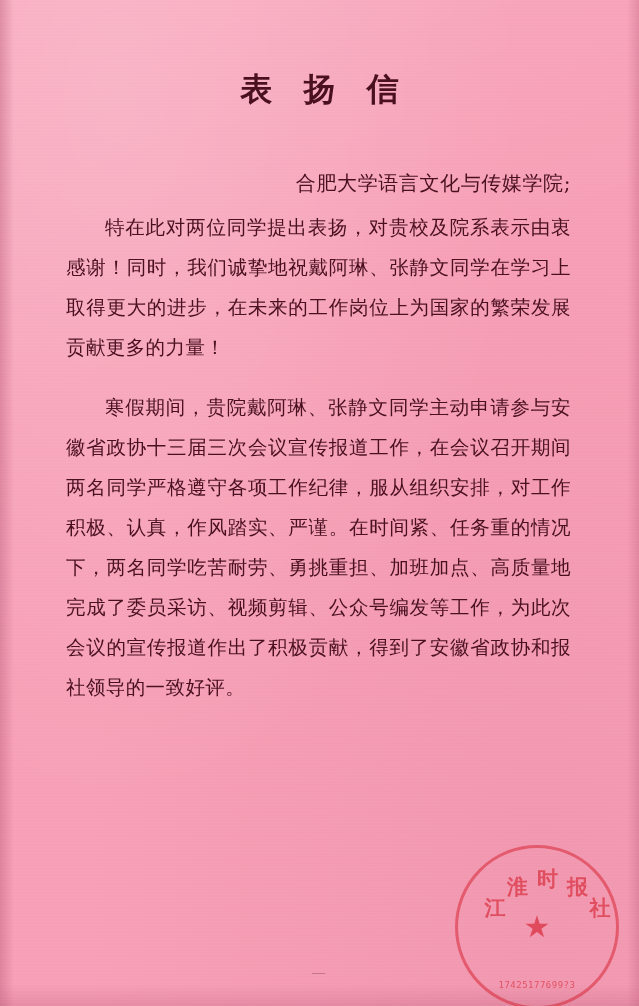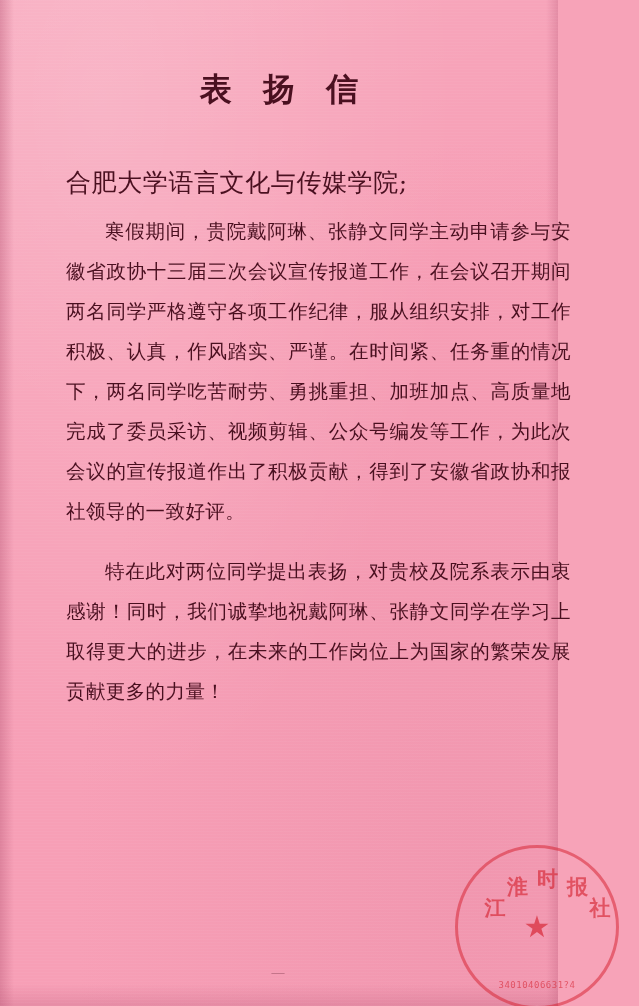--- a/index.html
+++ b/index.html
@@ -10,21 +10,21 @@
     width: 639px;
     height: 1006px;
     background: #f7a3b8;
     font-family: "Liberation Serif", serif;
     overflow: hidden;
     position: relative;
   }
   .page {
     position: absolute;
     left: 0; top: 0;
-    width: 558px;
+    width: 639px;
     height: 1006px;
     background:
       linear-gradient(160deg, rgba(255,255,255,0.10) 0%, rgba(255,255,255,0.0) 35%),
       radial-gradient(ellipse at 18% 10%, rgba(255,255,255,0.16), rgba(255,255,255,0) 55%),
       radial-gradient(ellipse at 85% 88%, rgba(220,120,150,0.22), rgba(255,255,255,0) 60%),
       #f79fb6;
   }
   .edge-left {
     position: absolute;
     left: 0; top: 0; width: 14px; height: 100%;
@@ -53,25 +53,26 @@
     color: #4a1020;
     text-indent: 10px;
   }
   .body-wrap {
     position: absolute;
     left: 66px;
     top: 168px;
     width: 505px;
   }
   .salutation {
-    font-size: 25px;
+    font-size: 20px;
     line-height: 30px;
     color: #4a1020;
     letter-spacing: 0.6px;
     font-family: "DejaVu Serif", "Liberation Serif", serif;
+    text-align: right;
   }
   .para {
     font-size: 19.5px;
     line-height: 40px;
     color: #4a1020;
     text-indent: 2em;
     letter-spacing: 0.4px;
     text-align: justify;
     text-justify: inter-ideograph;
     margin-top: 10px;
@@ -172,31 +173,31 @@
 <div class="page">
   <div class="edge-left"></div>
   <div class="edge-right"></div>
   <div class="edge-bottom"></div>
   <div class="noise"></div>
 
   <div class="doc-title">表 扬 信</div>
 
   <div class="body-wrap">
     <div class="salutation">合肥大学语言文化与传媒学院;</div>
+    <p class="para">特在此对两位同学提出表扬，对贵校及院系表示由衷感谢！同时，我们诚挚地祝戴阿琳、张静文同学在学习上取得更大的进步，在未来的工作岗位上为国家的繁荣发展贡献更多的力量！</p>
     <p class="para first">寒假期间，贵院戴阿琳、张静文同学主动申请参与安徽省政协十三届三次会议宣传报道工作，在会议召开期间两名同学严格遵守各项工作纪律，服从组织安排，对工作积极、认真，作风踏实、严谨。在时间紧、任务重的情况下，两名同学吃苦耐劳、勇挑重担、加班加点、高质量地完成了委员采访、视频剪辑、公众号编发等工作，为此次会议的宣传报道作出了积极贡献，得到了安徽省政协和报社领导的一致好评。</p>
-    <p class="para">特在此对两位同学提出表扬，对贵校及院系表示由衷感谢！同时，我们诚挚地祝戴阿琳、张静文同学在学习上取得更大的进步，在未来的工作岗位上为国家的繁荣发展贡献更多的力量！</p>
   </div>
 
 
   <div class="seal">
     <div class="seal-inner">
       <div class="arc-char" style="transform: rotate(-58deg) translate(0,-62px) rotate(58deg);">江</div>
       <div class="arc-char" style="transform: rotate(-29deg) translate(0,-62px) rotate(29deg);">淮</div>
       <div class="arc-char" style="transform: rotate(0deg) translate(0,-62px) rotate(0deg);">时</div>
       <div class="arc-char" style="transform: rotate(29deg) translate(0,-62px) rotate(-29deg);">报</div>
       <div class="arc-char" style="transform: rotate(58deg) translate(0,-62px) rotate(-58deg);">社</div>
     </div>
     <div class="star">★</div>
-    <div class="seal-code">34010406631?4</div>
+    <div class="seal-code">17425177699?3</div>
   </div>
 
   <div class="page-mark">—</div>
 </div>
 
 </body></html>

